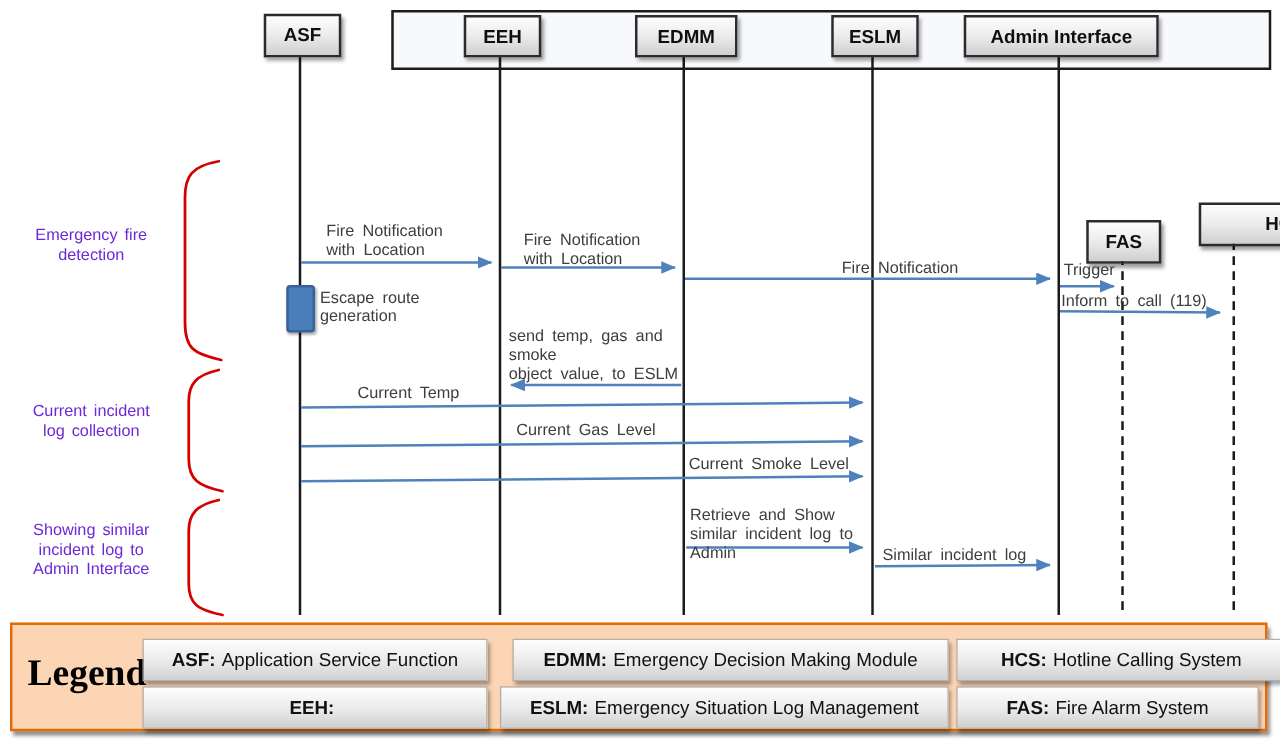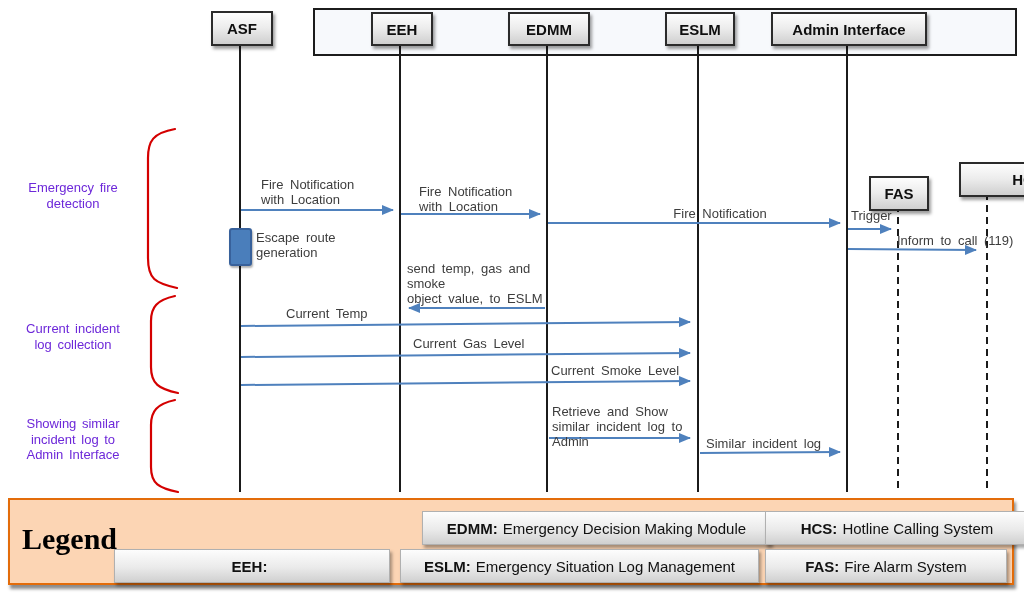--- a/index.html
+++ b/index.html
@@ -117,21 +117,21 @@
     </div>
 
   <div class="activation"></div>
 
   <div class="msg" style="left:261px; top:177px;">Fire Notification
 with Location</div>
   <div class="msg" style="left:419px; top:184px;">Fire Notification
 with Location</div>
   <div class="msg" style="left:664px; top:206px; width:112px; text-align:center;">Fire Notification</div>
   <div class="msg" style="left:851px; top:208px;">Trigger</div>
-  <div class="msg" style="left:849px; top:233px;padding-left:48px;">Inform to call (119)</div>
+  <div class="msg" style="left:849px; top:233px;">Inform to call (119)</div>
   <div class="msg" style="left:256px; top:230px;">Escape route
 generation</div>
   <div class="msg" style="left:407px; top:261px;">send temp, gas and
 smoke
 object value, to ESLM</div>
   <div class="msg" style="left:286px; top:306px;">Current Temp</div>
   <div class="msg" style="left:413px; top:336px;">Current Gas Level</div>
   <div class="msg" style="left:551px; top:363px;">Current Smoke Level</div>
   <div class="msg" style="left:552px; top:404px;">Retrieve and Show
 similar incident log to
@@ -142,21 +142,25 @@
 detection</div>
   <div class="section-label" style="left:8px; top:321px; width:130px;">Current incident
 log collection</div>
   <div class="section-label" style="left:8px; top:416px; width:130px;">Showing similar
 incident log to
 Admin Interface</div>
 
   <div class="legend">
     <div class="legend-title">Legend</div>
 
-    <div class="legend-item" style="left:412px; top:11px; width:349px; height:34px;">
+    <div class="legend-item" style="left:104px; top:11px; width:276px; height:34px;">
+      <span class="abbr">ASF:</span>
+      <span>Application Service Function</span>
+    </div>
+    <div class="legend-item" style="left:400px; top:11px; width:349px; height:34px;">
       <span class="abbr">EDMM:</span>
       <span>Emergency Decision Making Module</span>
     </div>
     <div class="legend-item" style="left:755px; top:11px; width:264px; height:34px;">
       <span class="abbr">HCS:</span>
       <span>Hotline Calling System</span>
     </div>
     <div class="legend-item" style="left:104px; top:49px; width:276px; height:34px;">
       <span class="abbr">EEH:</span>
     </div>

